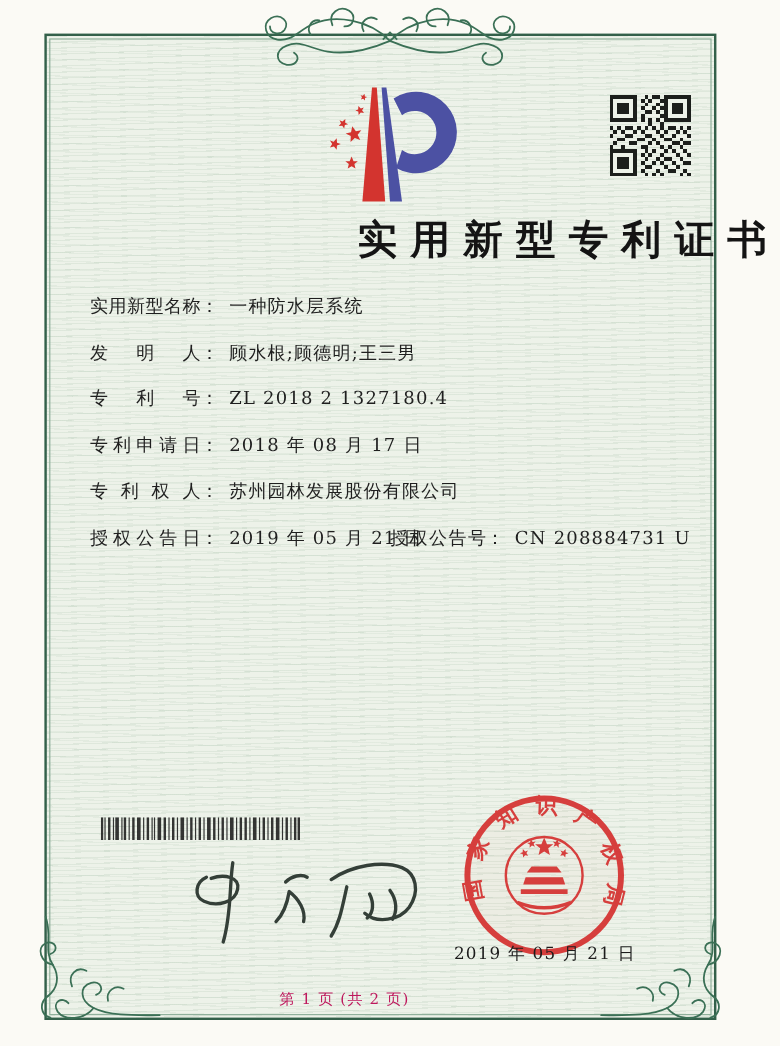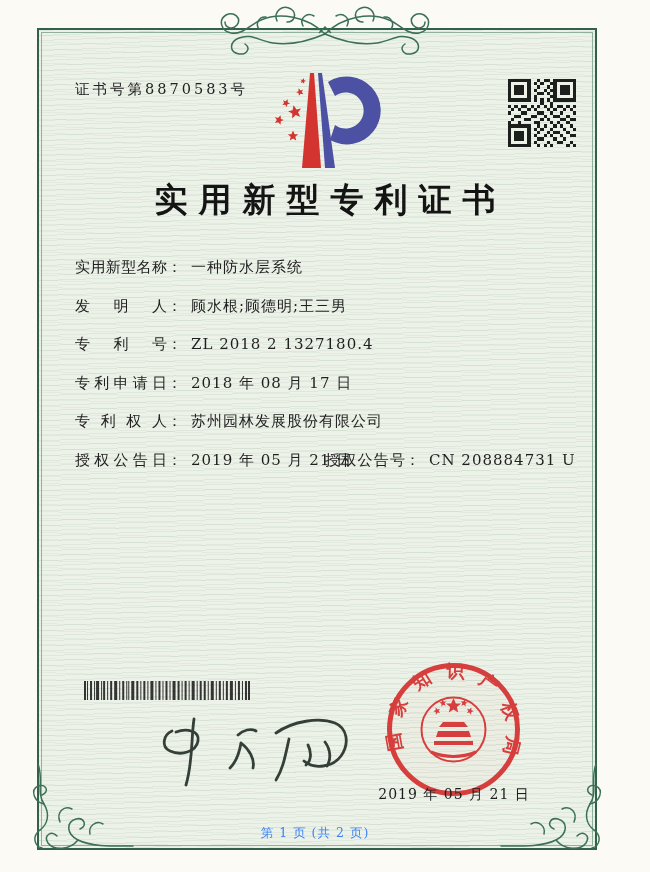--- a/index.html
+++ b/index.html
@@ -16,24 +16,24 @@
       #edf2e9;
   }
   .frame-inner{
     position:absolute;left:2px;top:2px;right:2px;bottom:2px;
     border:1px solid #8fb09b;
   }
 
   .cert-no{position:absolute;left:75px;top:80px;font-size:14.5px;letter-spacing:3px;color:#222;}
   .logo{position:absolute;left:246px;top:70px;width:150px;height:102px;}
   .qr{position:absolute;left:508px;top:79px;width:68px;height:68px;}
-  .title{position:absolute;left:0;top:178px;width:650px;text-align:center;
+  .title{position:absolute;left:0;top:178px;width:650px;text-align:right;
          font-size:33px;font-weight:700;letter-spacing:11px;color:#141414;text-indent:11px;}
 
-  .fields{position:absolute;left:75px;top:256px;width:505px;}
+  .fields{position:absolute;left:75px;top:244px;width:505px;}
   .frow{margin-bottom:16px;font-size:15px;color:#1f1f1f;line-height:22.5px;white-space:nowrap;}
   .flabel{display:inline-block;width:92px;text-align:justify;text-align-last:justify;vertical-align:top;}
   .fcolon{display:inline-block;vertical-align:top;}
   .fvalue{display:inline-block;margin-left:9px;vertical-align:top;letter-spacing:1px;}
   .grant .pair1{display:inline-block;width:250px;}
   .grant .pair2{display:inline-block;}
   .grant .flabel2{display:inline-block;width:80px;text-align:justify;text-align-last:justify;}
 
   .paras{position:absolute;left:73px;top:521px;width:506px;font-size:14.5px;line-height:22.8px;
          color:#2b2b2b;text-align:justify;}
@@ -41,21 +41,21 @@
 
   .barcode{position:absolute;left:84px;top:681px;width:166px;height:19px;opacity:.88;}
 
   .officer{position:absolute;left:85px;top:724px;font-size:15.5px;color:#2c2c2c;letter-spacing:3px;line-height:31px;}
   .signature{position:absolute;left:142px;top:703px;width:212px;height:92px;}
 
   .seal{position:absolute;left:381px;top:657px;width:145px;height:145px;opacity:.92;}
   .seal-date{position:absolute;left:374px;top:786px;width:160px;text-align:center;
              font-size:14px;color:#1c1c1c;letter-spacing:1px;}
 
-  .footer{position:absolute;left:0;top:825px;width:574px;text-align:center;font-size:12.5px;color:#3b82f6;letter-spacing:1px;padding-left:28px;}
+  .footer{position:absolute;left:0;top:825px;width:574px;text-align:center;font-size:12.5px;color:#be185d;letter-spacing:1px;}
 
   .flourish-top{position:absolute;left:215px;top:2px;width:220px;height:56px;}
   .flourish-bl{position:absolute;left:30px;top:760px;width:105px;height:92px;}
   .flourish-br{position:absolute;left:499px;top:760px;width:105px;height:92px;transform:scaleX(-1);}
 </style>
 </head>
 <body>
 
 <div class="page">
 
@@ -92,21 +92,20 @@
       <path d="M103,86 C84,86 62,87 48,80 C36,74 36,62 46,59 C54,57 58,66 50,69"></path>
       <path d="M48,80 C40,90 24,91 18,83 C13,75 22,70 27,76"></path>
       <path d="M8,4 C14,20 6,32 14,44 C20,54 18,64 10,70"></path>
       <path d="M14,44 C4,42 0,30 8,26 C16,23 20,32 12,35"></path>
       <path d="M10,70 C2,76 4,86 12,88"></path>
       <path d="M30,62 C26,52 34,45 42,49"></path>
       <path d="M60,74 C58,66 66,60 73,64"></path>
     </g>
   </svg>
 
-  <div class="cert-no">证书号第8870583号</div>
 
   <svg class="logo" viewBox="0 0 150 102">
     <defs>
       <path id="lstar" d="M0,-10 L2.94,-3.09 L9.51,-3.09 L4.2,1.18 L5.88,8.09 L0,4.5 L-5.88,8.09 L-4.2,1.18 L-9.51,-3.09 L-2.94,-3.09 Z"></path>
     </defs>
     <polygon points="64,3 68,3 75,98 56,98" fill="#d3342f"></polygon>
     <polygon points="72,3 76,3 89,98 79,98" fill="#4c51a3"></polygon>
     <path d="M82,12 A34,34 0 1 1 84,70 L89,55 A18,18 0 1 0 89,26 Z" fill="#4c51a3"></path>
     <g fill="#d3342f">
       <use href="#lstar" transform="translate(47,66) scale(0.55)"></use>

